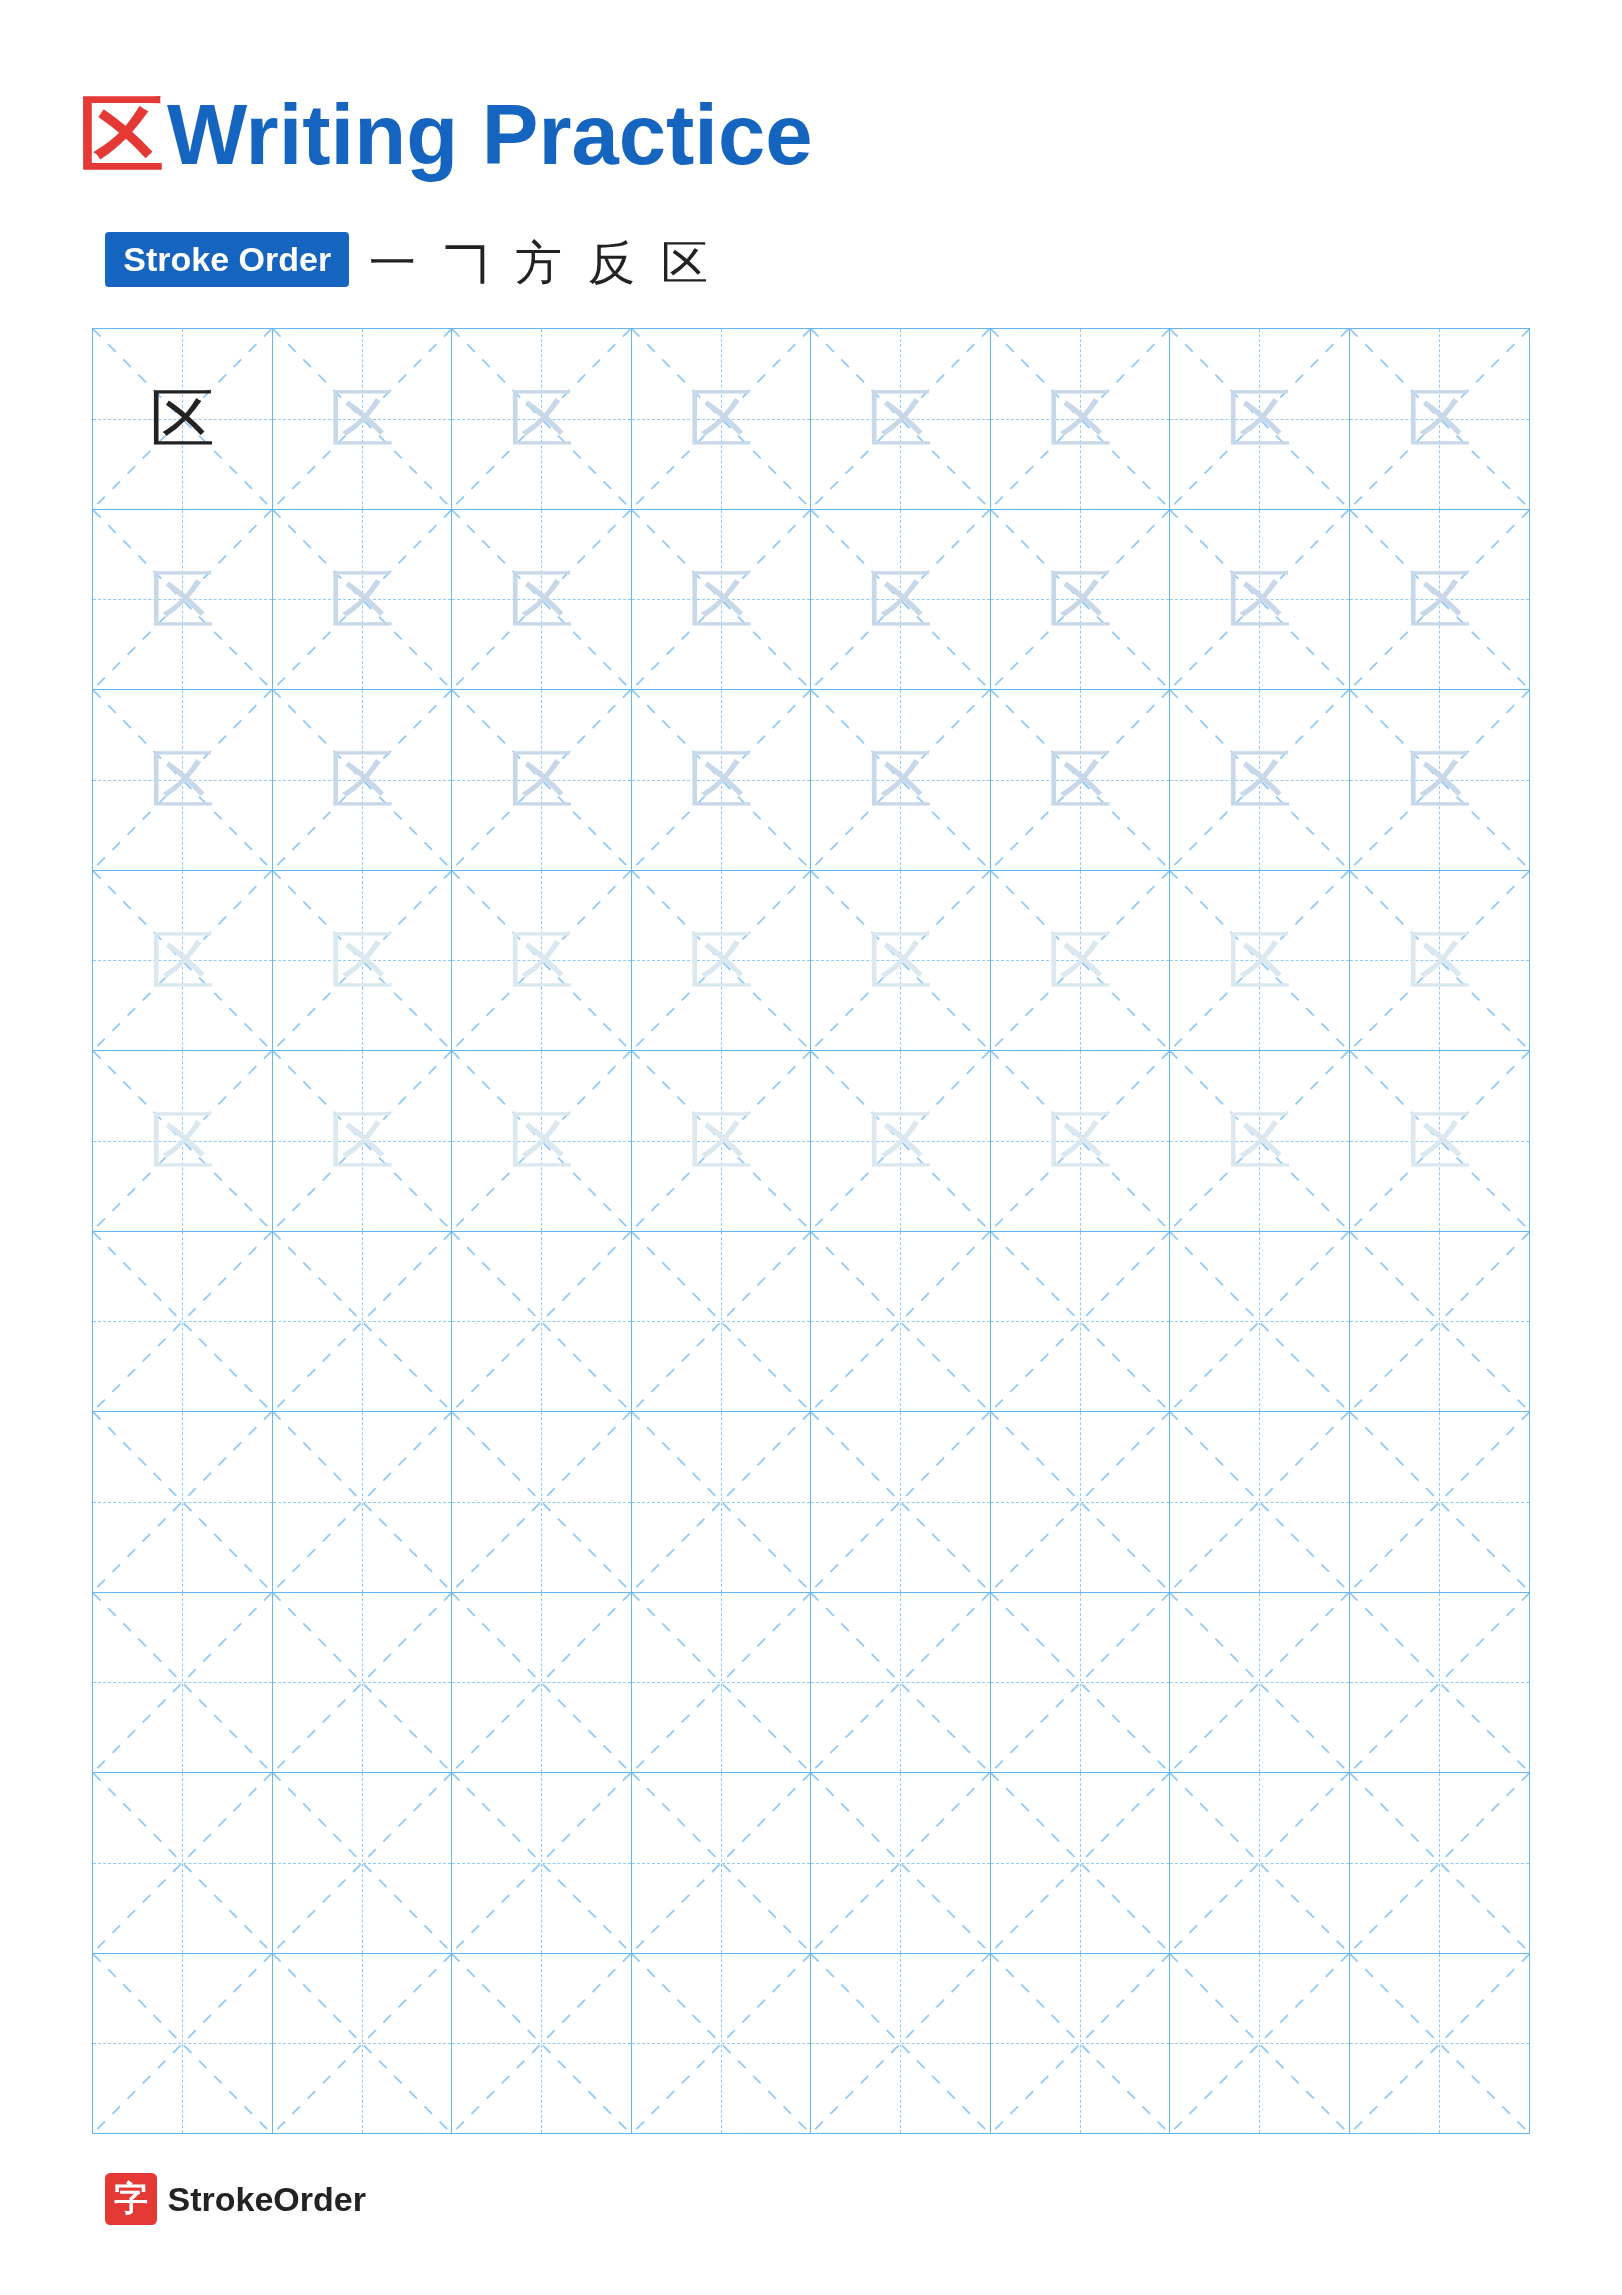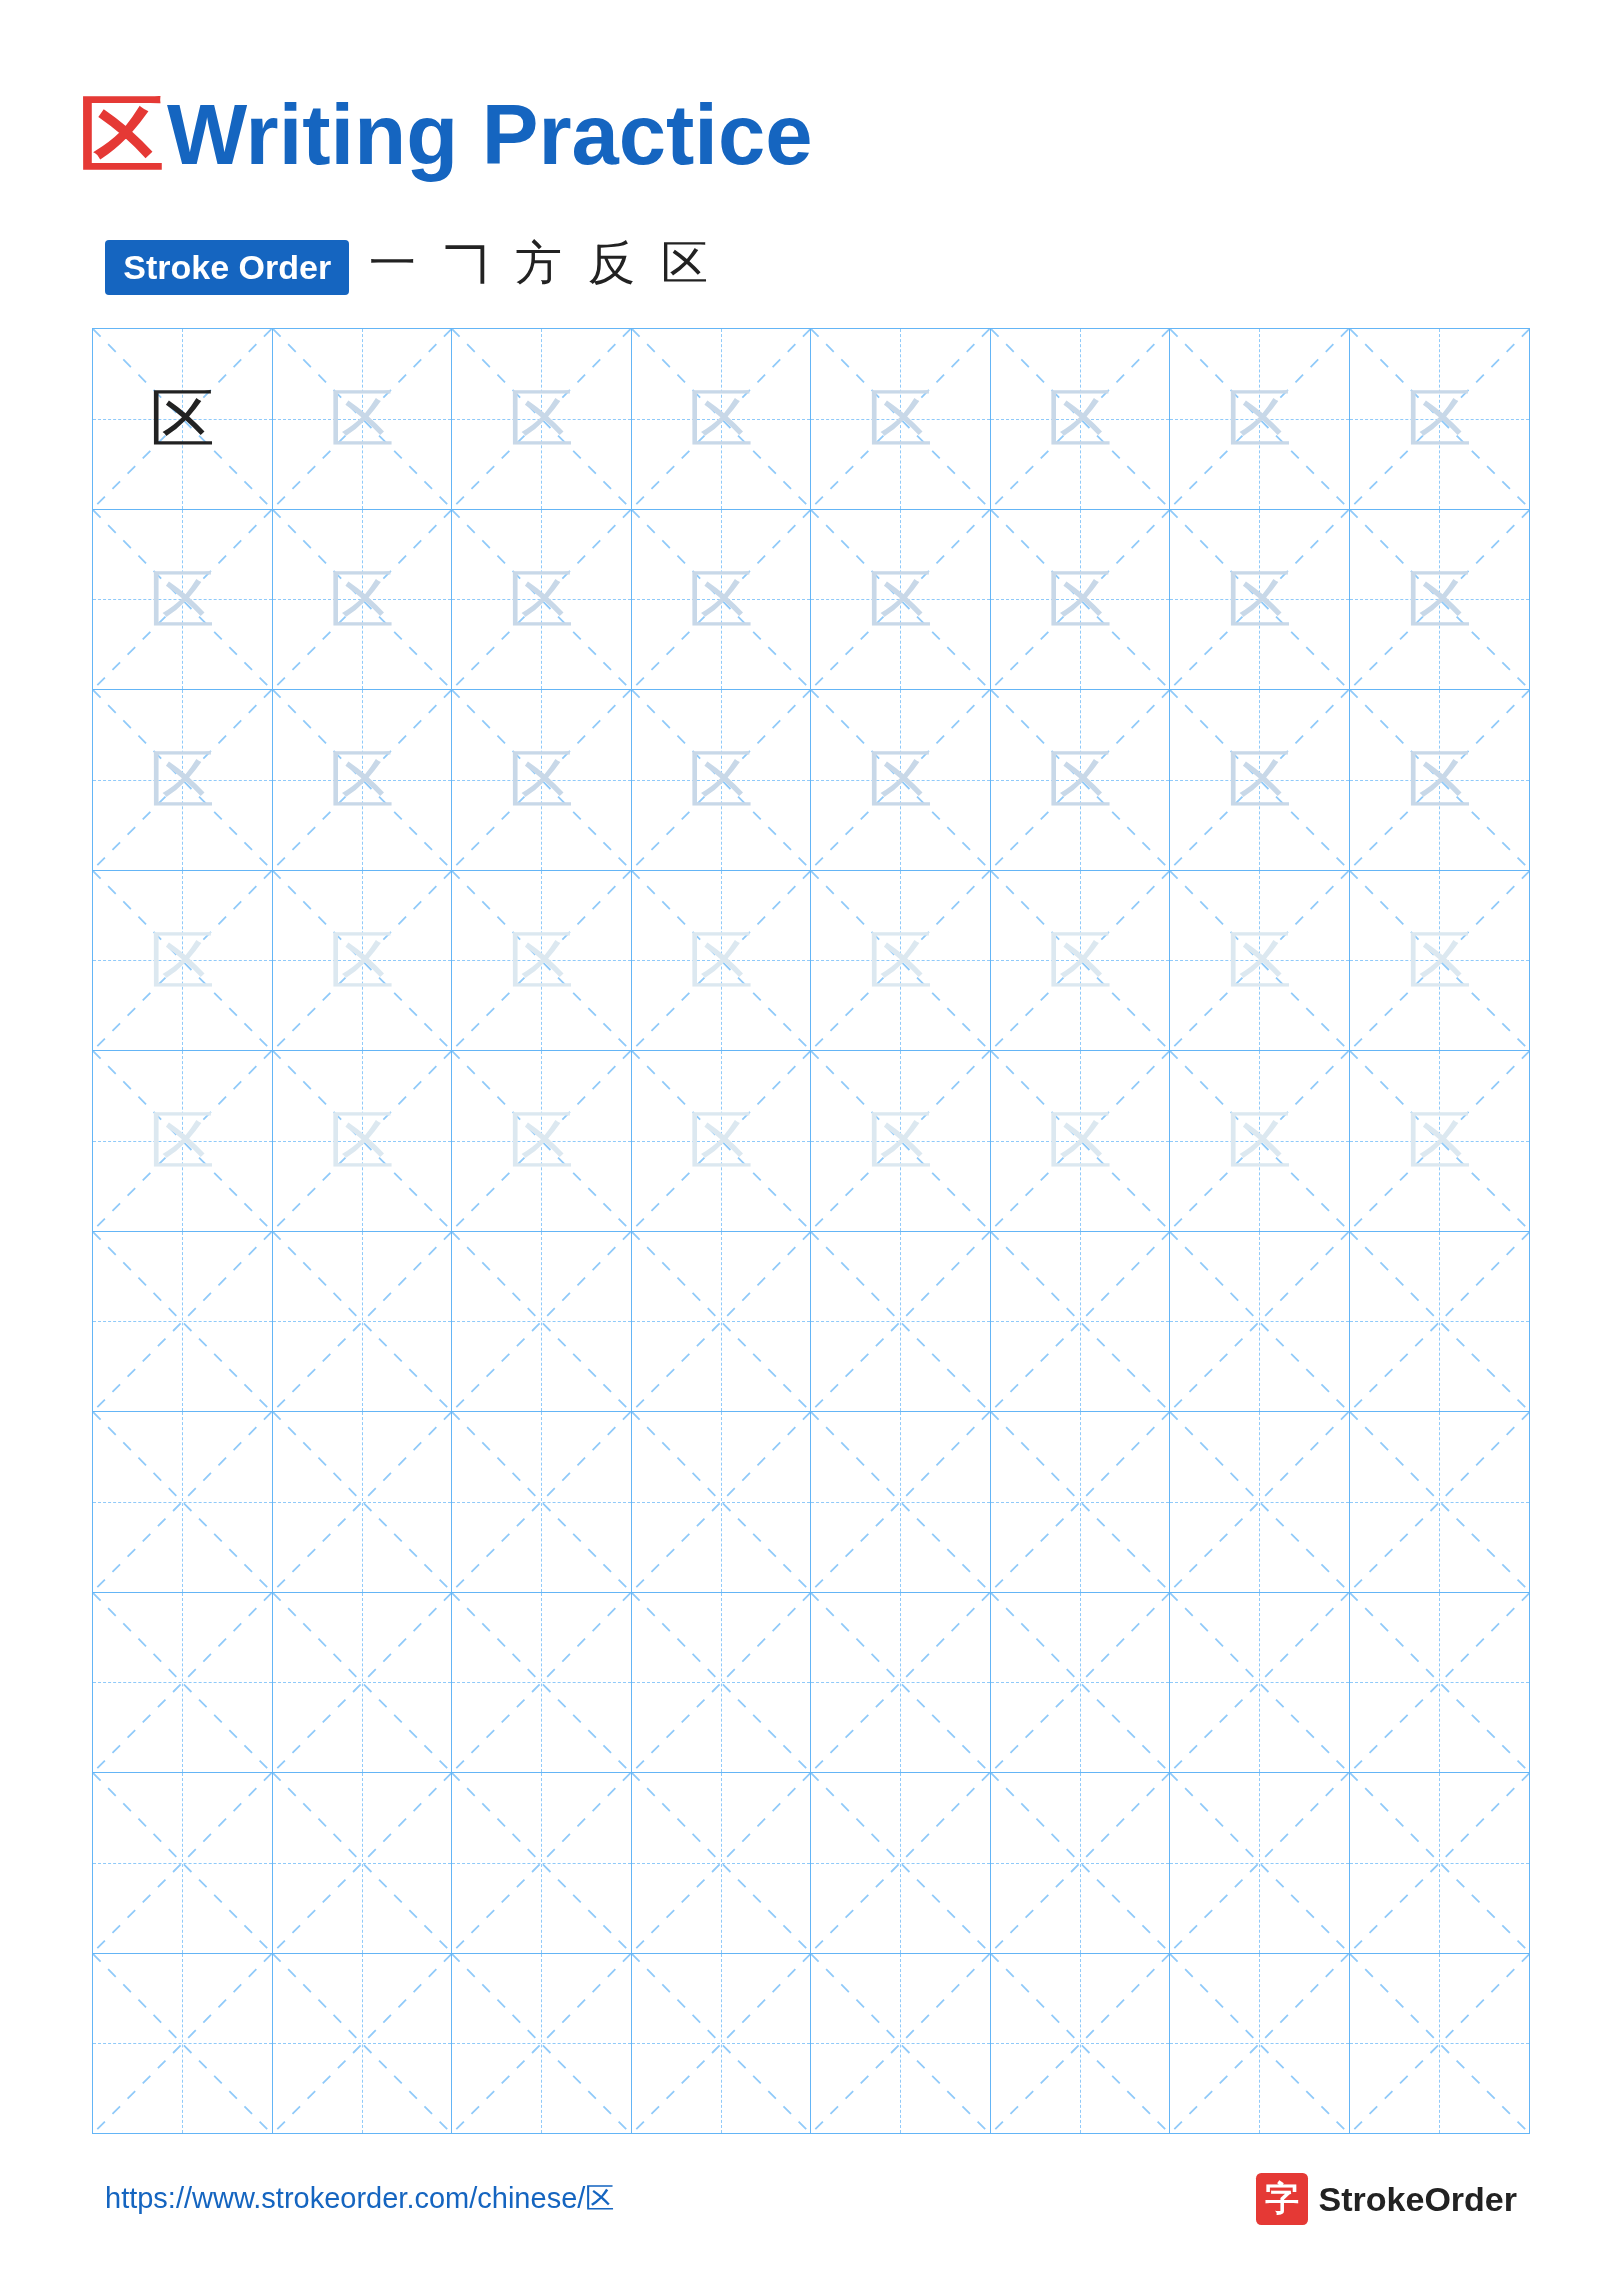--- a/index.html
+++ b/index.html
@@ -25,21 +25,21 @@
     }
     .page-title .text {
       color: #1565c0;
       font-size: 85px;
       font-weight: bold;
     }
 
     
     .stroke-order-row {
       display: flex;
-      align-items: flex-end;
+      align-items: flex-start;
       gap: 19.6px;
       margin-bottom: 33px;
       margin-left: 26px;
     }
     .stroke-order-badge {
       background: #1565c0;
       color: #fff;
       font-size: 34px;
       font-weight: bold;
       padding: 7.9px 18.3px;
@@ -721,19 +721,18 @@
       <div class="grid-cell">
         <svg class="diag" viewBox="0 0 100 100" preserveAspectRatio="none">
           <line x1="0" y1="0" x2="100" y2="100"></line>
           <line x1="100" y1="0" x2="0" y2="100"></line>
         </svg>
       </div>
     </div>
   </div>
 
 <div class="footer">
-  <div class="footer-url">https://www.strokeorder.com/chinese/区</div>
   <div class="footer-brand">
     <div class="footer-brand-icon">字</div>
     <span>StrokeOrder</span>
   </div>
 </div>
 
 
 </body></html>

